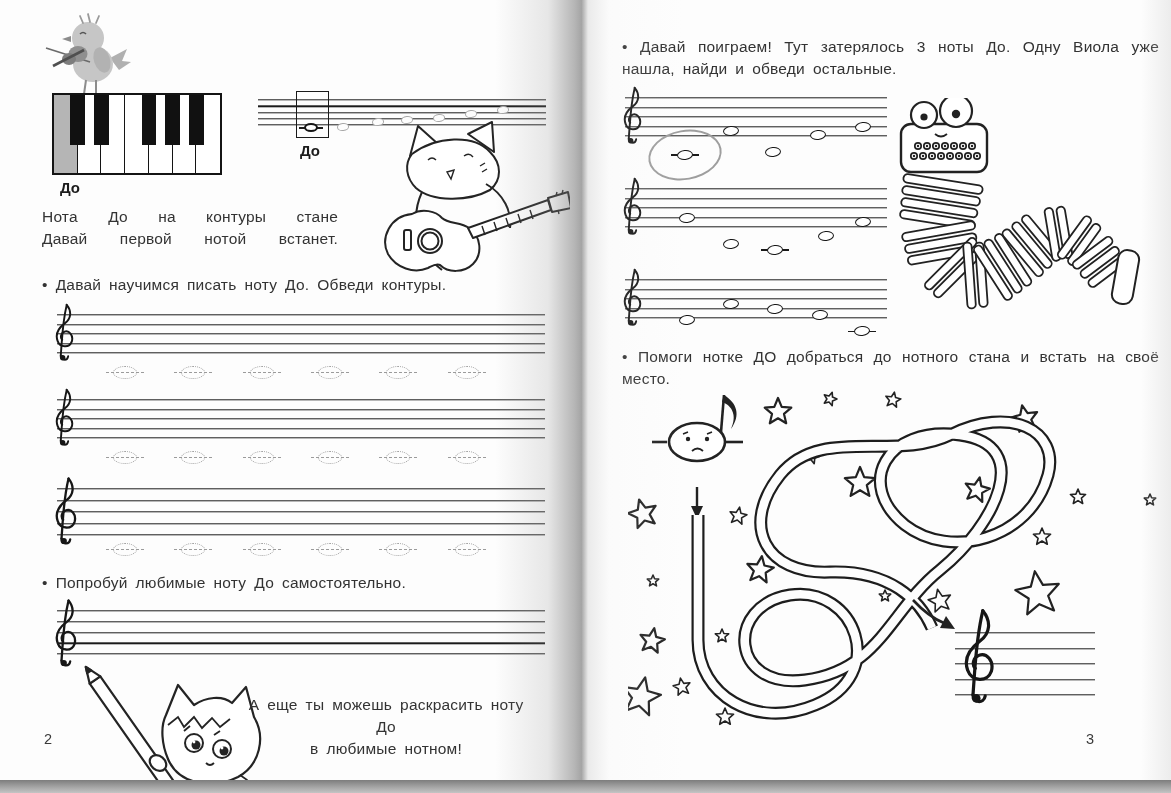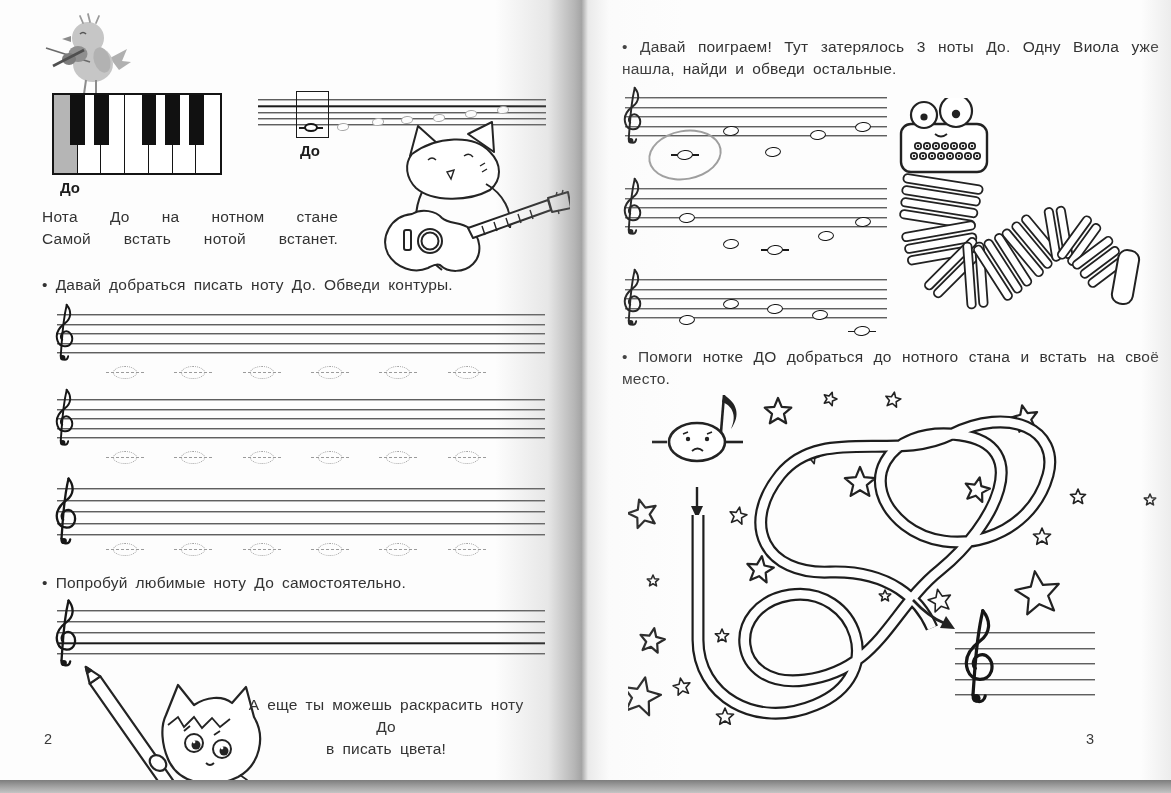--- a/index.html
+++ b/index.html
@@ -153,25 +153,25 @@
     <g stroke="#242424" stroke-width="1.4" fill="none">
       <path d="M130,108 L133,117 M142,104 L145,113 M154,100 L157,109 M166,96 L169,105 M178,92 L181,101"></path>
       <path d="M204,78 L205,74 M210,76 L211,72 M206,92 L207,96"></path>
       <path d="M76,42 Q80,38 84,42 M112,38 Q117,34 121,39"></path>
       <path d="M95,54 L102,52 L99,61 Z"></path>
       <path d="M128,48 L133,45 M130,54 L135,51"></path>
     </g>
   </svg>
 
   <div id="poem" class="abs body-text">
-    <div class="stretch">Нота До на нотном стане</div>
-    <div class="stretch">Самой встать нотой встанет.</div>
+    <div class="stretch">Нота До на контуры стане</div>
+    <div class="stretch">Давай первой нотой встанет.</div>
   </div>
 
-  <div id="task-trace" class="abs body-text">• Давай добраться писать ноту До. Обведи контуры.</div>
+  <div id="task-trace" class="abs body-text">• Давай научимся писать ноту До. Обведи контуры.</div>
 
   <div id="staffA" class="staff with-clef">
       <div class="clef-slot clef-md">
         <svg viewBox="0 0 40 112" preserveAspectRatio="xMidYMid meet">
           <g fill="none" stroke="#161616" stroke-width="3.4" stroke-linecap="round">
             <path d="M23 5 C32 16 31 29 20 37 C8 46 3 57 7 68 C11 80 28 81 32 69 C35 58 27 49 19 52 C13 54 11 62 15 66"></path>
             <path d="M23 5 C18 26 15.5 52 14 74 L12.6 94"></path>
             <path d="M12.6 94 C12 102 24 104 25.5 95"></path>
           </g>
           <circle cx="16" cy="97.5" r="4.6" fill="#161616"></circle>
@@ -299,21 +299,21 @@
       <circle cx="126" cy="80" r="4.5" fill="#242424"></circle>
       <circle cx="152" cy="84" r="9" fill="#fff" stroke="#242424" stroke-width="2"></circle>
       <circle cx="154" cy="86" r="4.5" fill="#242424"></circle>
       <circle cx="124" cy="77" r="1.4" fill="#fff"></circle>
       <circle cx="152" cy="83" r="1.4" fill="#fff"></circle>
     </g>
   </svg>
 
   <div id="coloring" class="abs body-text">
     <div>А еще ты можешь раскрасить ноту До</div>
-    <div>в писать цвета!</div>
+    <div>в любимые нотном!</div>
   </div>
 
   <div id="pagenum-left" class="abs pagenum">2</div>
 
   <div id="find-task" class="abs body-text">
     <div class="stretch">• Давай поиграем! Тут затерялось 3 ноты До. Одну Виола уже</div>
     <div>нашла, найди и обведи остальные.</div>
   </div>
 
   <div id="gstaff0" class="staff gstaff">

